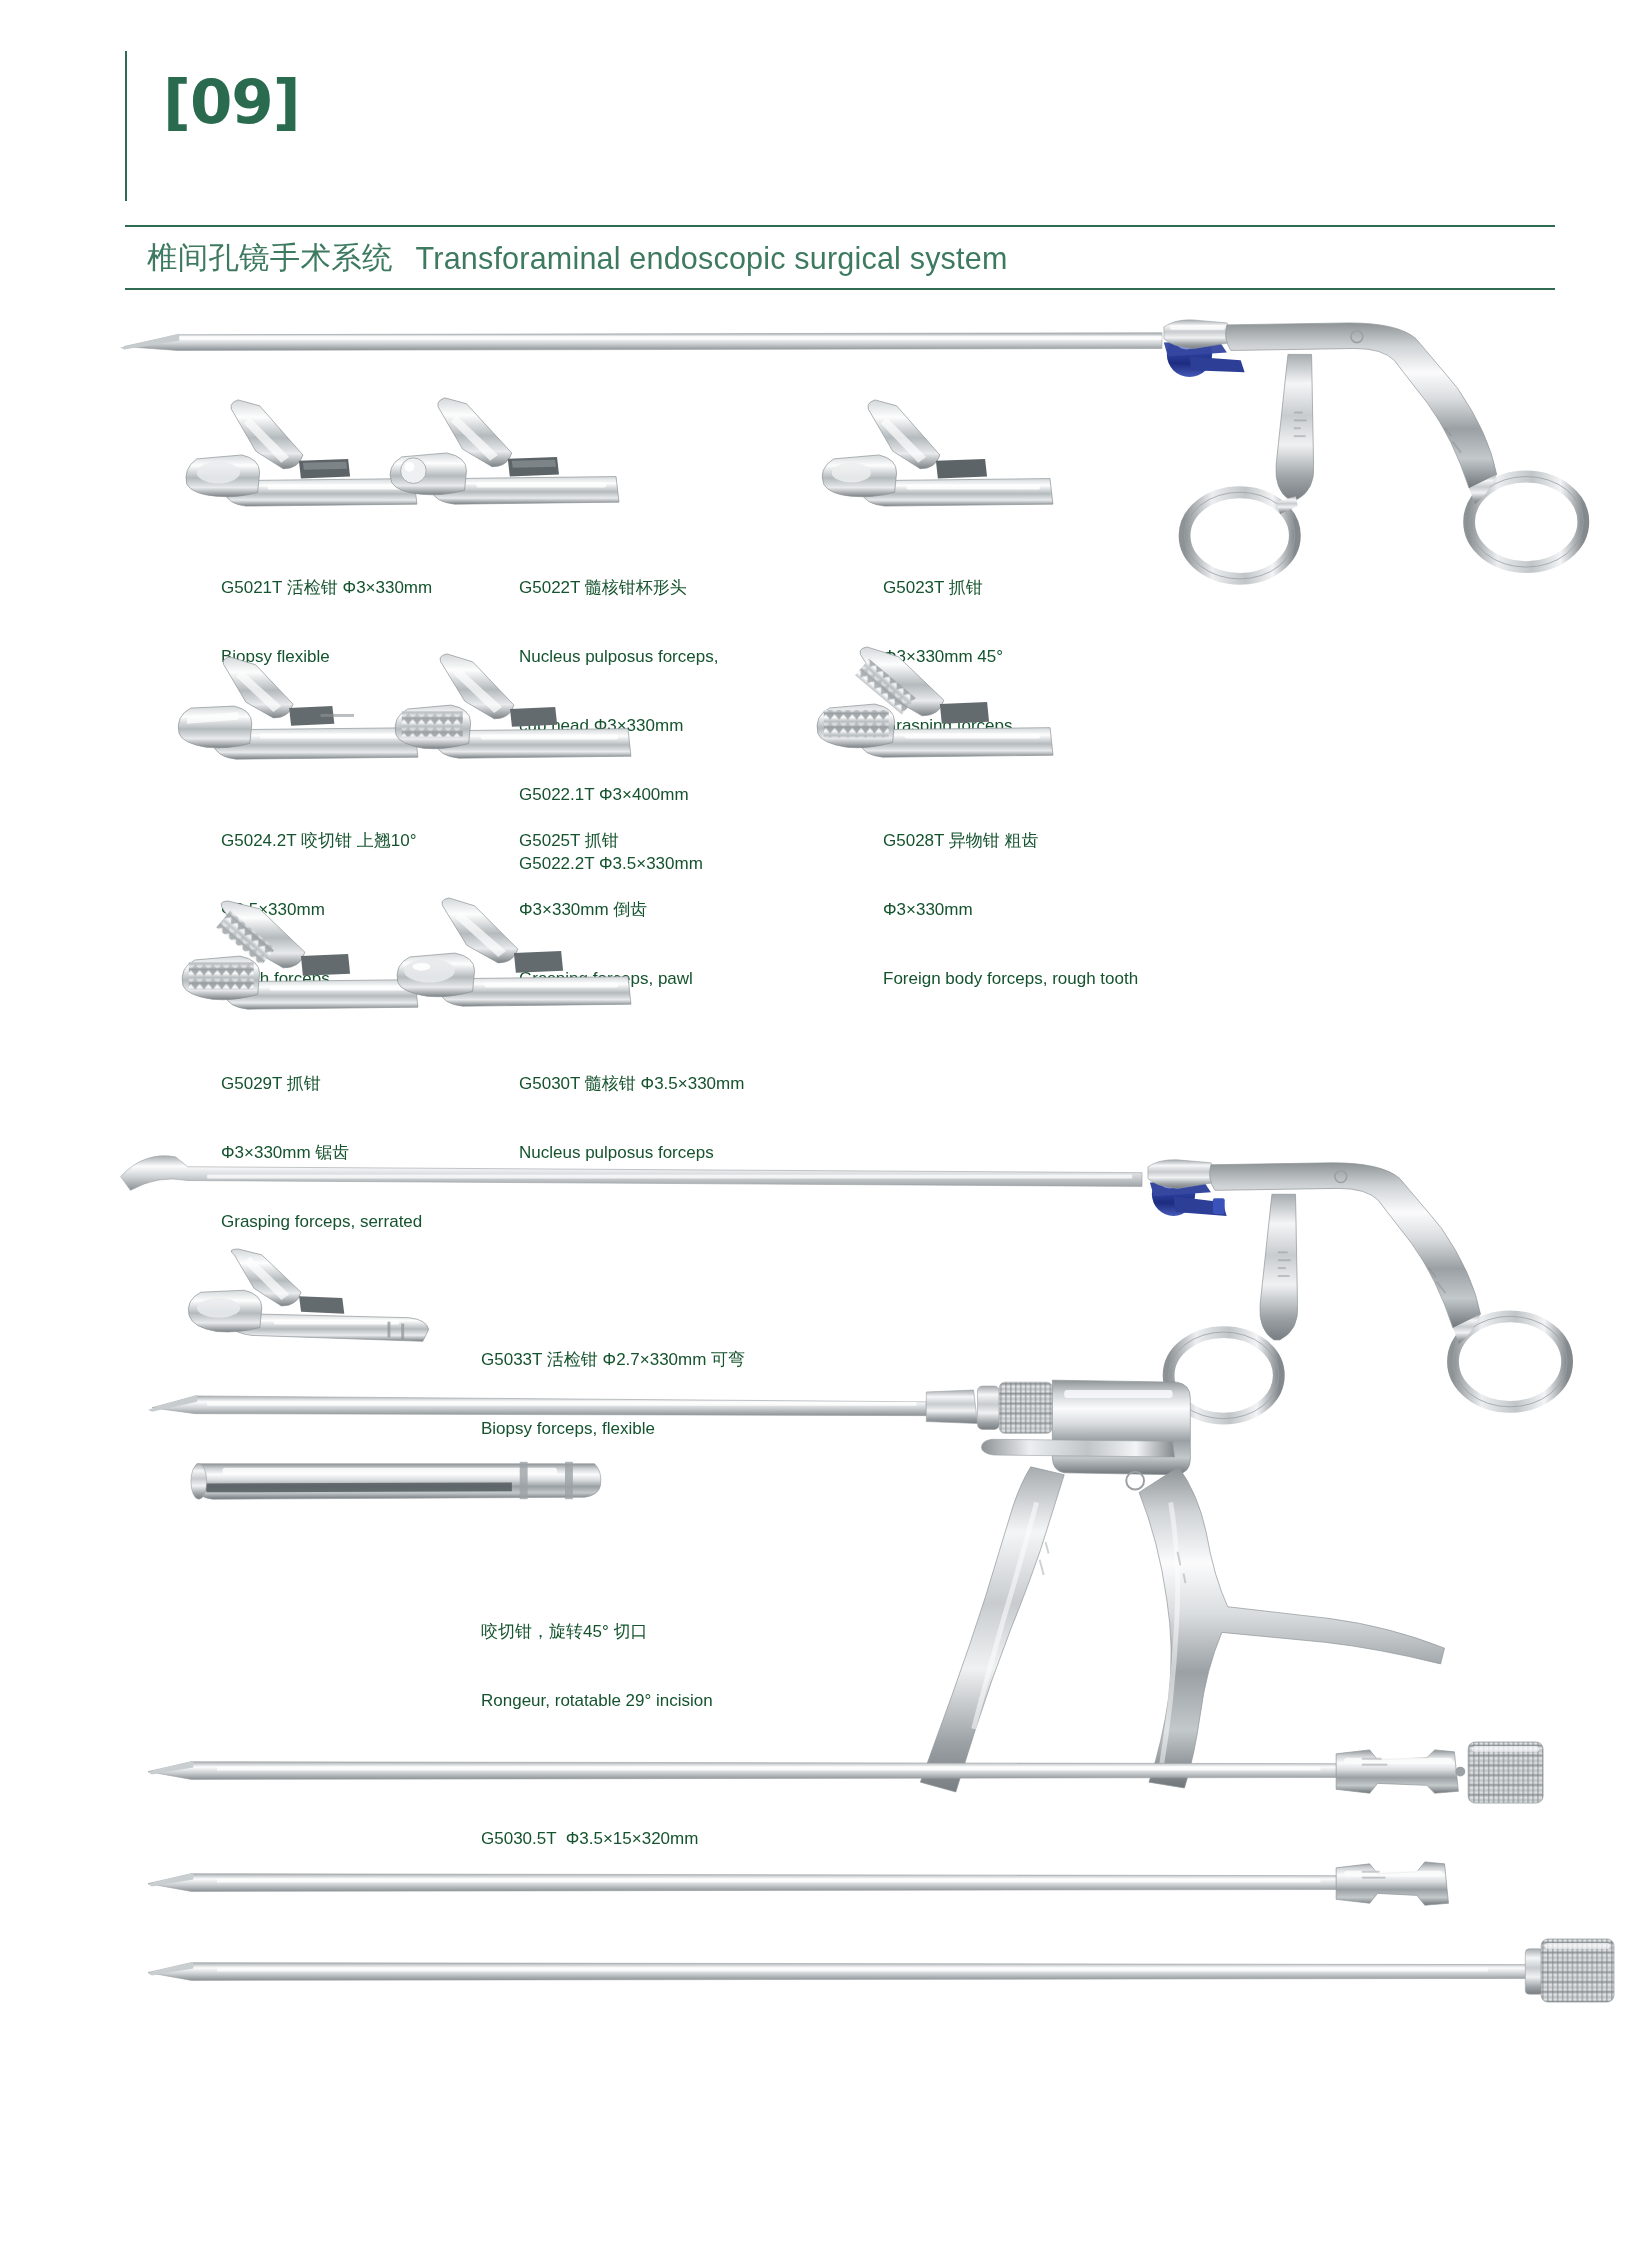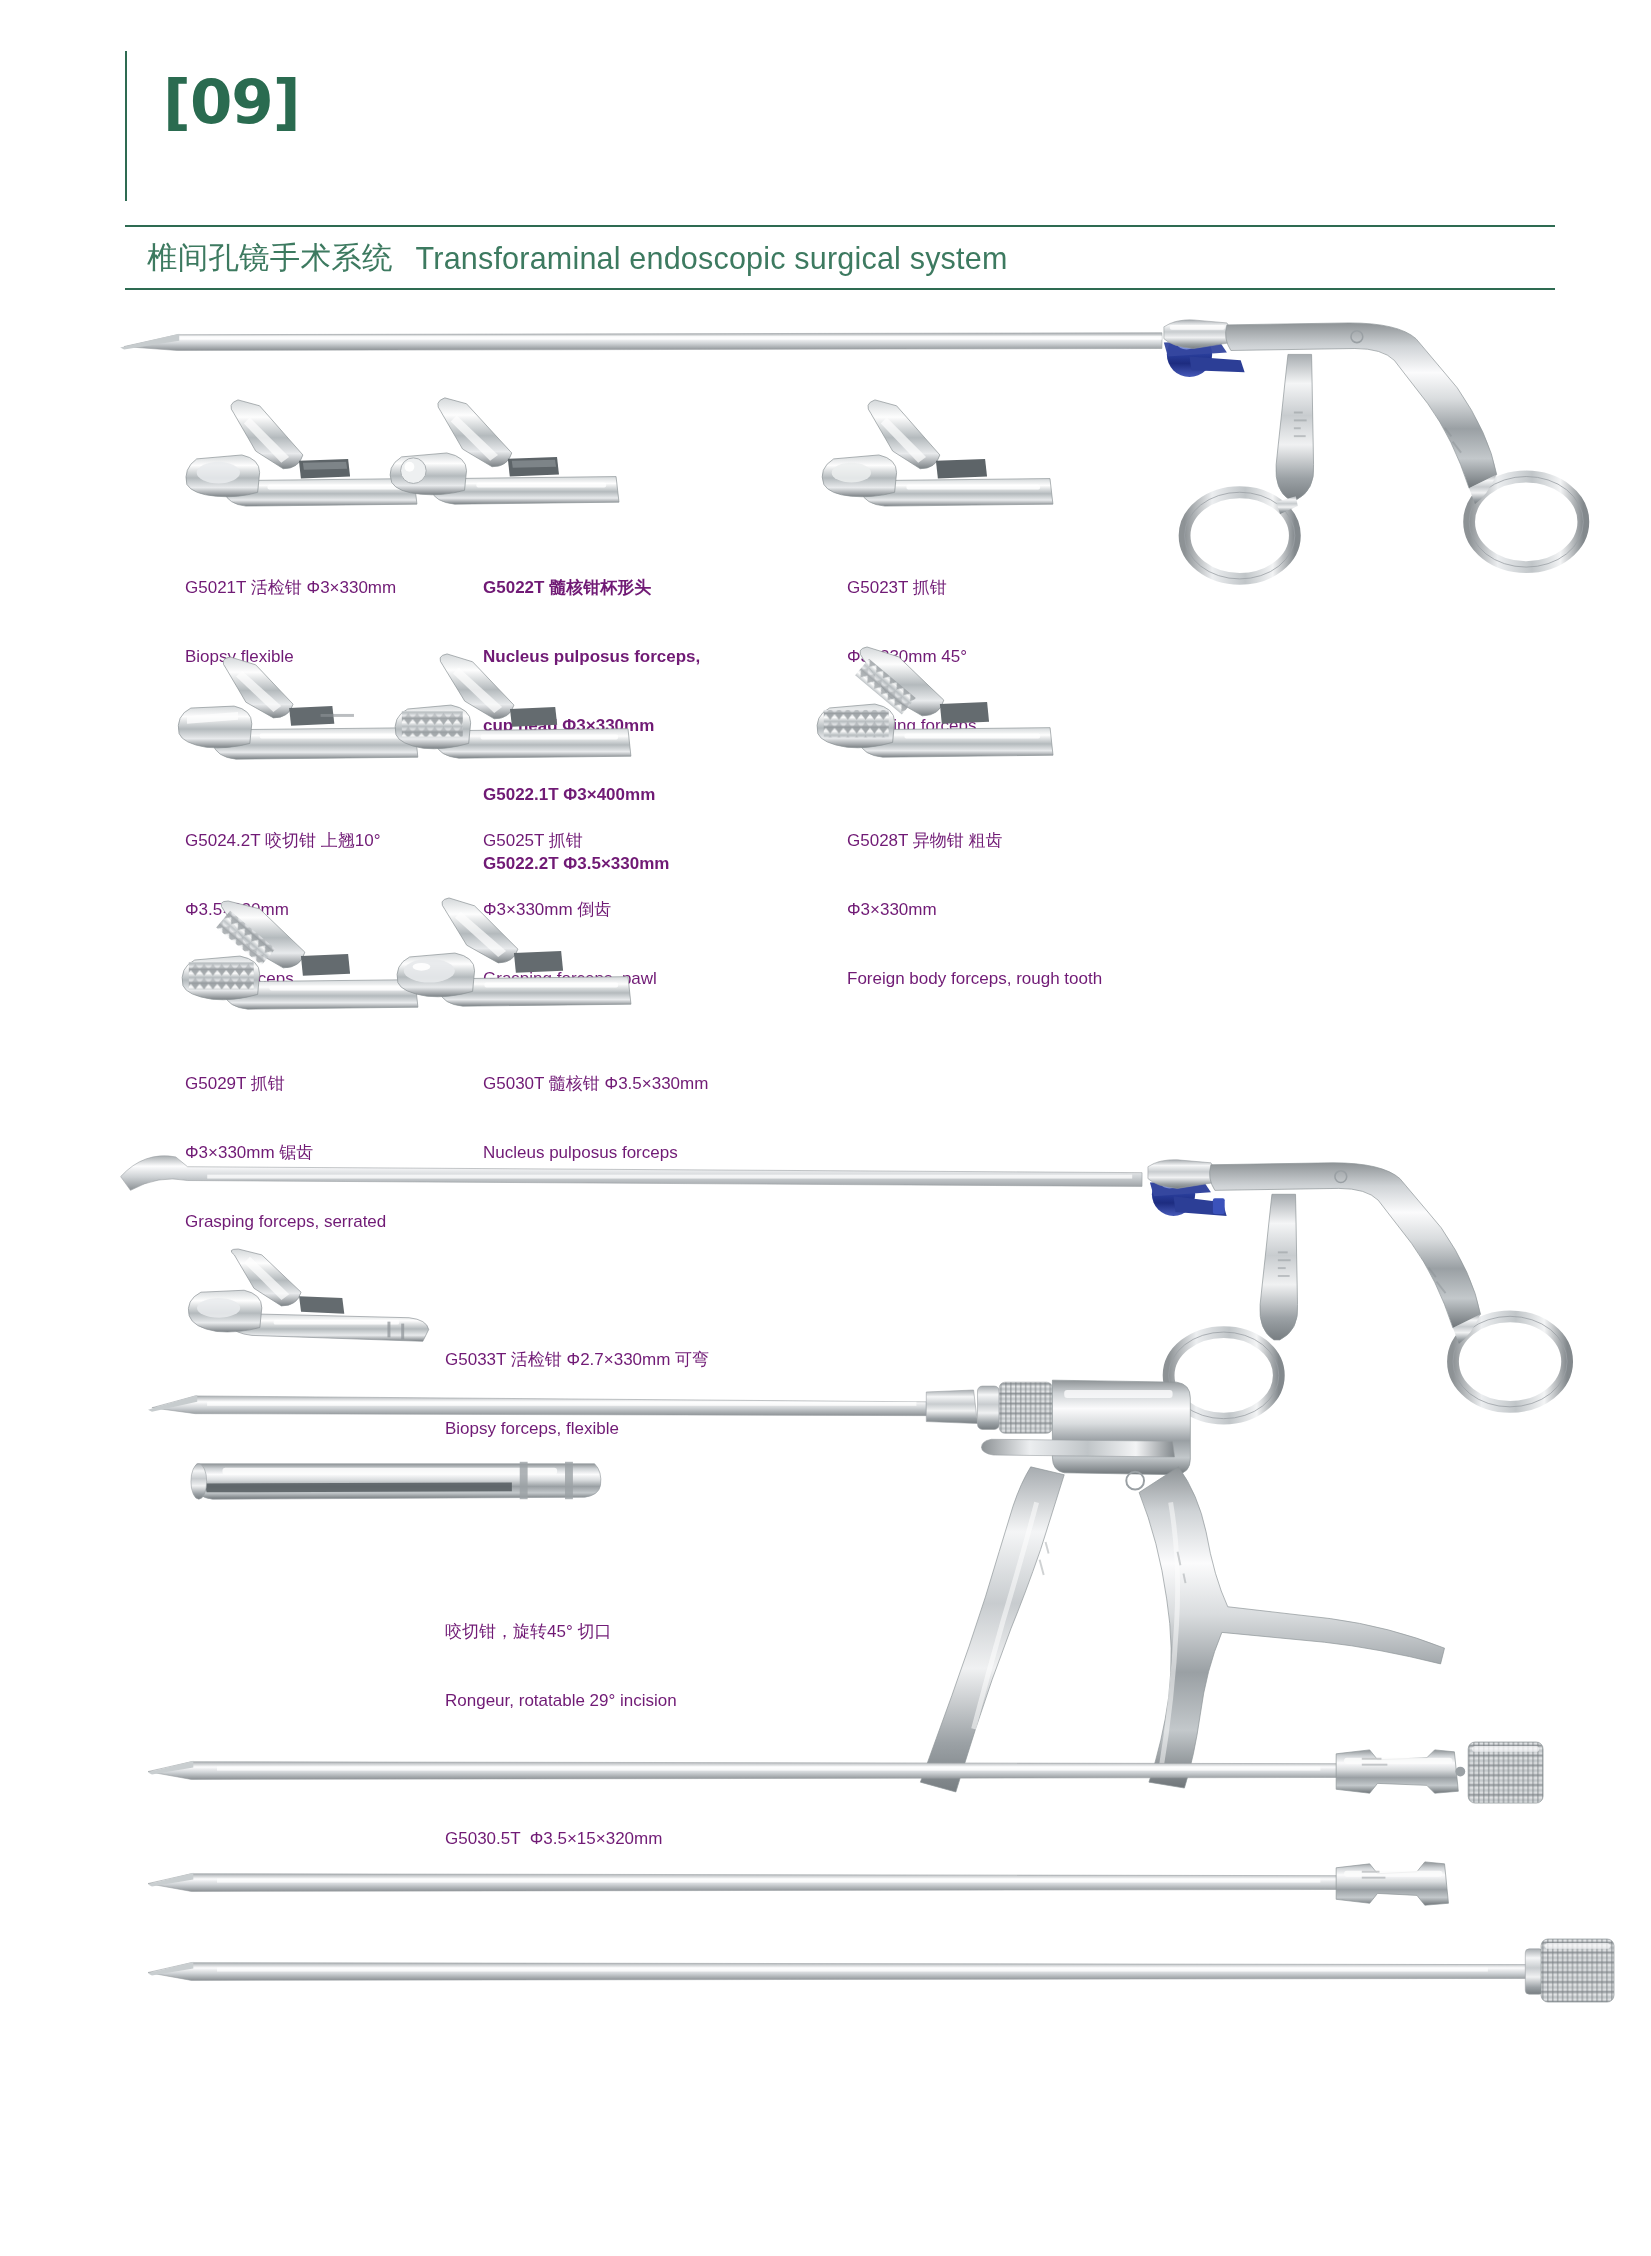--- a/index.html
+++ b/index.html
@@ -21,21 +21,21 @@
   .hdr-rule-bot{position:absolute;left:125px;top:288px;width:1430px;height:2px;background:#2e6b52;}
   .hdr-title{
     position:absolute;left:131px;top:232px;width:1409px;height:53px;
     display:flex;align-items:center;
     font-size:31.5px;color:#3d7a60;letter-spacing:0.2px;white-space:nowrap;
   }
   .hdr-title .cn{font-size:30.5px;margin-left:16px;}
   .hdr-title .en{font-size:30.5px;margin-left:23px;}
 
   
-  .cap{position:absolute;font-size:17px;line-height:23px;color:#701a75;white-space:pre;}
+  .cap{position:absolute;font-size:17px;line-height:23px;color:#14532d;white-space:pre;margin-left:36px;}
   .cap .l{display:block;}
 
   
   .art{position:absolute;}
   .art svg{display:block;overflow:visible;}
 </style>
 </head>
 <body>
 
 <div class="page">
@@ -195,21 +195,21 @@
       <path d="M64 20 Q56 10 68 6 L90 12 L134 62 Q130 76 114 76 L86 58 Z" fill="url(#steelJaw)" stroke="#8b9195" stroke-width=".7"></path>
       <path d="M80 24 L120 64 L112 70 L74 30 Z" fill="#fdfdfd" opacity=".7"></path>
       <path d="M130 68 L180 66 L182 84 L132 86 Z" fill="#5d6468"></path>
     </svg>
   </div>
 
   <div class="cap" style="left:185px;top:530px;">
     <span class="l">G5021T 活检钳 Φ3×330mm</span>
     <span class="l">Biopsy flexible</span>
   </div>
-  <div class="cap" style="left:483px;top:530px;font-weight:bold;">
+  <div class="cap" style="left:483px;top:530px;">
     <span class="l">G5022T 髓核钳杯形头</span>
     <span class="l">Nucleus pulposus forceps,</span>
     <span class="l">cup head Φ3×330mm</span>
     <span class="l">G5022.1T Φ3×400mm</span>
     <span class="l">G5022.2T Φ3.5×330mm</span>
   </div>
   <div class="cap" style="left:847px;top:530px;">
     <span class="l">G5023T 抓钳</span>
     <span class="l">Φ3×330mm 45°</span>
     <span class="l">Grasping forceps</span>

